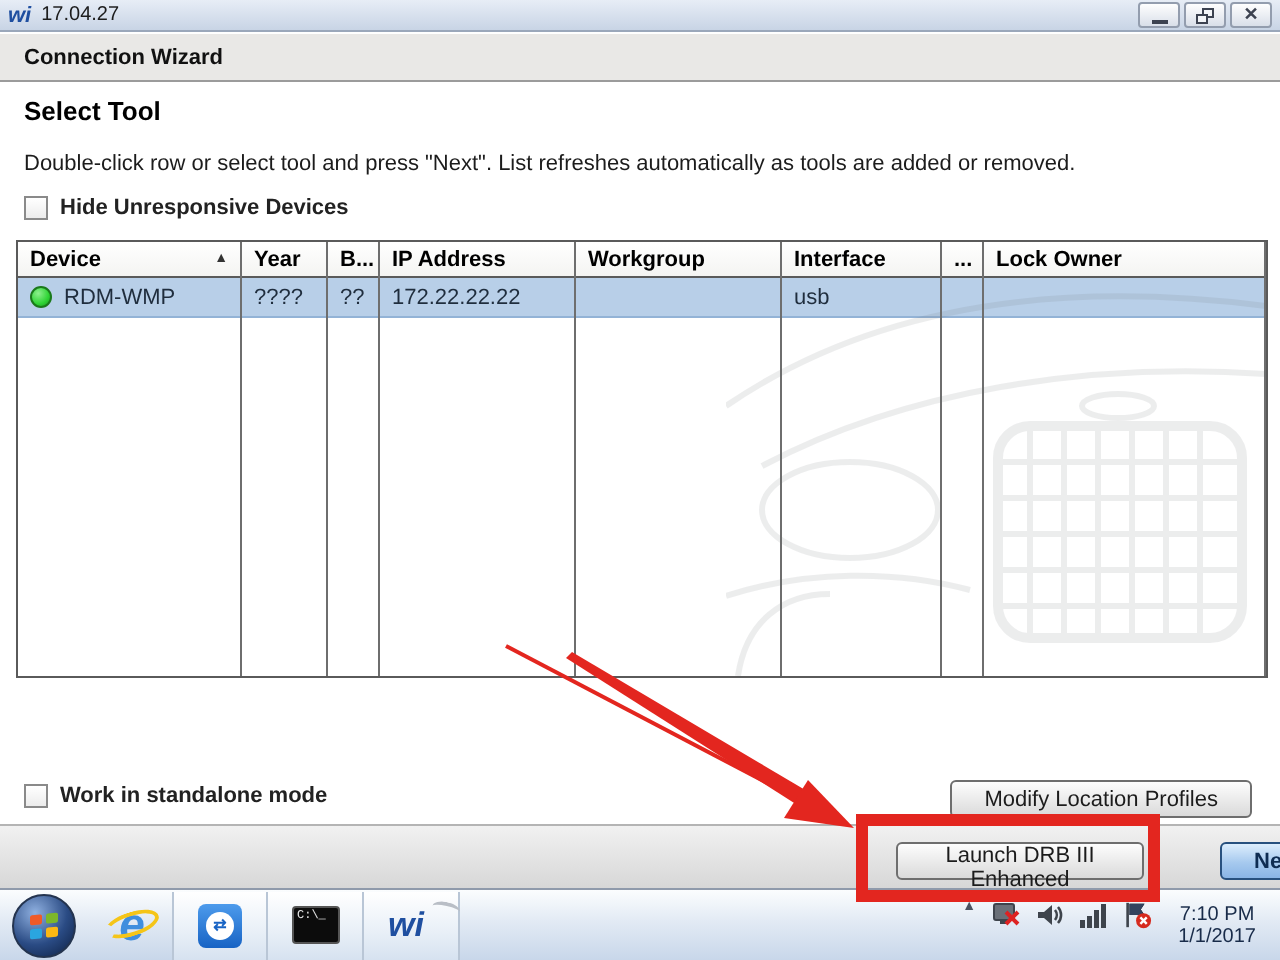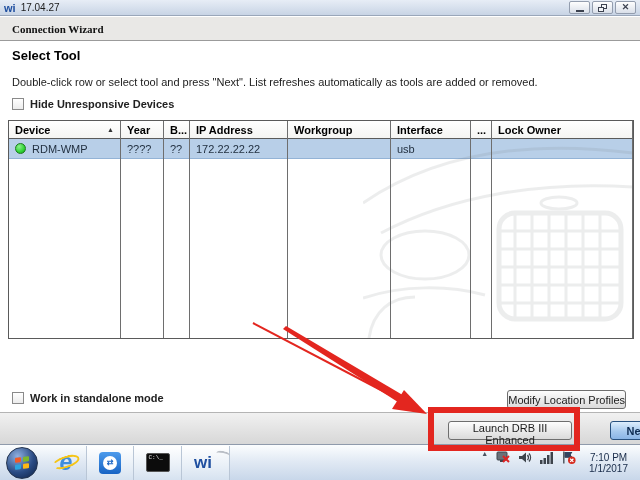--- a/index.html
+++ b/index.html
@@ -4,37 +4,37 @@
 <style>
   * { box-sizing: border-box; margin: 0; padding: 0; }
   html,body { width:640px; height:480px; }
   body { font-family: "Liberation Sans", sans-serif; font-size: 11px; color:#222; background:#fff; }
   .screen { position:relative; width:640px; height:480px; overflow:hidden; background:#fff; }
 
   
   .titlebar { position:absolute; left:0; top:0; width:640px; height:16px;
     background:linear-gradient(#e7edf6,#c8d4e5); border-bottom:1px solid #9aa7ba;
     display:flex; align-items:center; padding:0 4px; }
-  .wi-logo { font-weight:bold; color:#1f4fa0; font-size:11px; margin-right:5px; }
+  .wi-logo { font-weight:bold; font-style:italic; color:#1f4fa0; font-size:11px; margin-right:5px; }
   .title-text { color:#1c1c1c; font-size:10px; }
   .win-controls { margin-left:auto; display:flex; gap:2px; }
   .wbtn { width:21px; height:13px; border:1px solid #939dae; border-radius:2px;
     background:linear-gradient(#fefefe,#d9dfe9); position:relative; cursor:default;
     display:flex; align-items:center; justify-content:center; }
   .glyph-min { display:block; width:8px; height:2px; background:#3c4250; margin-top:6px; }
   .glyph-restore { position:relative; width:9px; height:8px; }
   .glyph-restore i { position:absolute; border:1px solid #3c4250; background:#f3f5f8; }
   .glyph-restore i:first-child { width:6px; height:5px; right:0; top:0; }
   .glyph-restore i:last-child  { width:6px; height:5px; left:0; bottom:0; }
   .glyph-close { font-size:9px; line-height:11px; color:#3c4250; font-weight:bold; }
 
   
   .wizhead { position:absolute; left:0; top:17px; width:640px; height:24px;
     background:#e9e8e6; border-bottom:1px solid #9b9b9b; display:flex; align-items:center; padding:0 12px; }
-  .wizhead span { font-weight:bold; color:#111;font-family:Liberation Serif, serif; }
+  .wizhead span { font-weight:bold; color:#111; }
 
   
   .page-title { position:absolute; left:12px; top:48px; font-size:13px; font-weight:bold; color:#000; }
   .instructions { position:absolute; left:12px; top:76px; width:600px; color:#1c1c1c; }
   .chk-row { position:absolute; display:flex; align-items:center; gap:6px; cursor:default;font-weight:bold; }
   .chk-hide { left:12px; top:98px; }
   .chk-standalone { left:12px; top:392px; }
   .chk-box { width:12px; height:12px; border:1px solid #8a8a8a; background:linear-gradient(#fff,#ececec); }
 
   
@@ -46,21 +46,21 @@
     font-weight:bold; color:#000; display:flex; align-items:center; padding:0 6px; white-space:nowrap; overflow:hidden; }
   .sort-icon { margin-left:auto; font-size:7px; color:#333; }
   .td { height:20px; display:flex; align-items:center; padding:0 6px; white-space:nowrap; overflow:hidden;
     background:#b8cfe8; border-bottom:1px solid #93b3d6; color:#1f2d3d; }
   .status-dot { width:11px; height:11px; border-radius:50%; background:radial-gradient(circle at 35% 30%, #8df08d, #2fd435 60%, #17961d);
     border:1px solid #1a7a1a; margin-right:6px; flex:none; }
   .watermark { position:absolute; right:0; bottom:0; width:270px; height:205px; opacity:0.12; pointer-events:none; }
 
   
   .btn { border:1px solid #6e6e6e; border-radius:3px; background:linear-gradient(#fdfdfd,#dadada);
-    font-family:"Liberation Sans",sans-serif; font-size:11px; color:#1c1c1c; padding:0 0; height:19px; cursor:default; }
+    font-family:"Liberation Sans",sans-serif; font-size:11px; color:#1c1c1c; padding:0 16px; height:19px; cursor:default; }
   .btn-modify { position:absolute; right:14px; top:390px; }
   .bottom-strip { position:absolute; left:0; top:412px; width:640px; height:32px;
     background:linear-gradient(#f1f1f1,#d7d7d7); border-top:1px solid #b4b4b4; }
   .btn-launch { position:absolute; left:448px; top:421px; width:124px; }
   .btn-next { position:absolute; left:610px; top:421px; width:57px;
     background:linear-gradient(#ddeefd,#a6c9ee 55%,#8ab5e6); border:1px solid #28517f; color:#0e2c52; font-weight:bold; }
 
   
   .anno-rect { position:absolute; left:428px; top:407px; width:152px; height:44px;
     border:6px solid #e3261f; z-index:40; pointer-events:none; }

